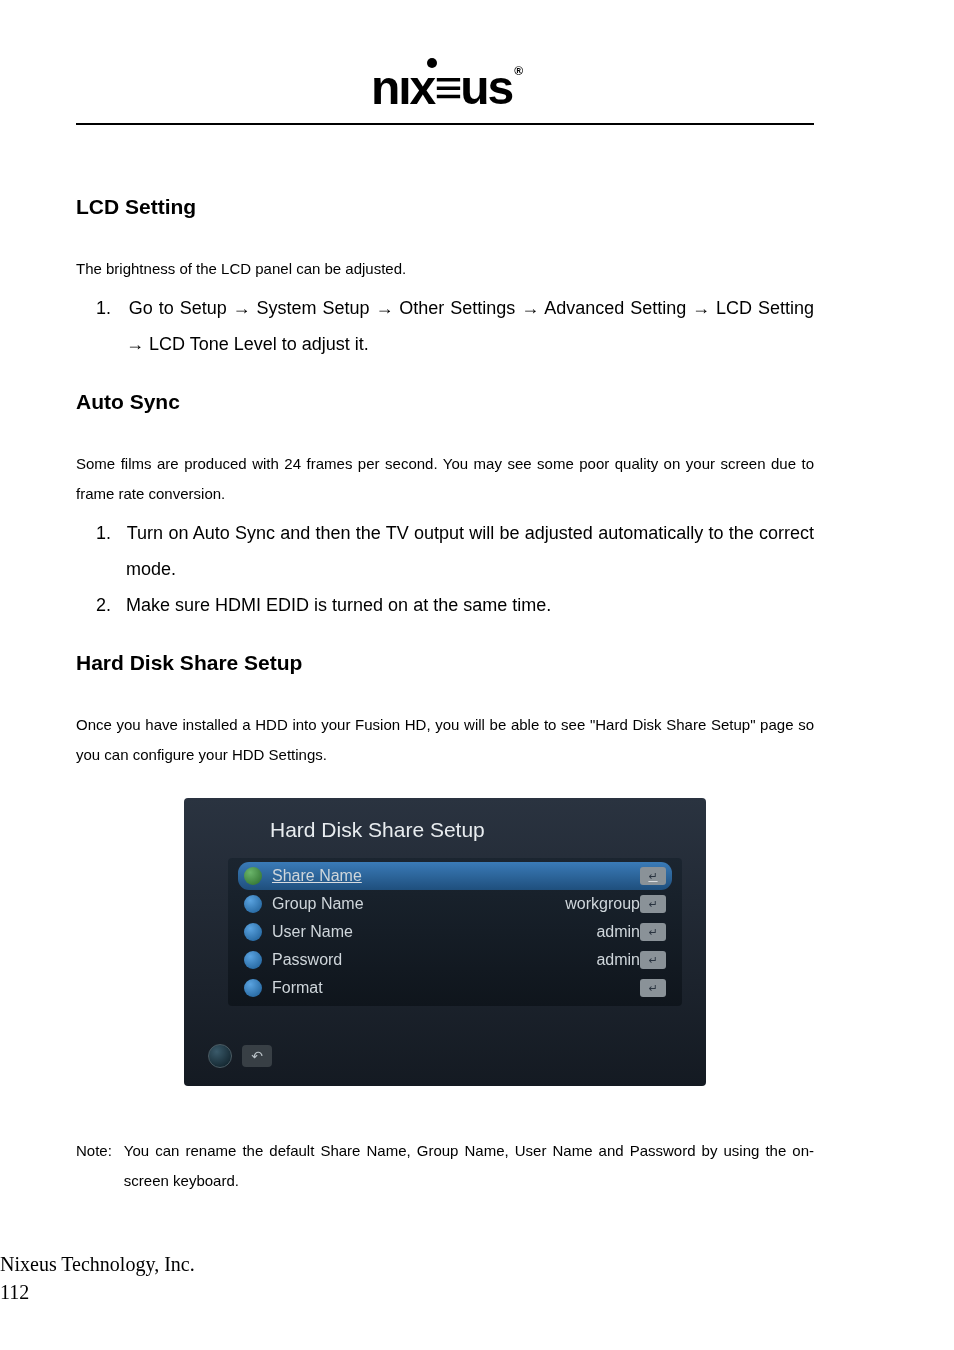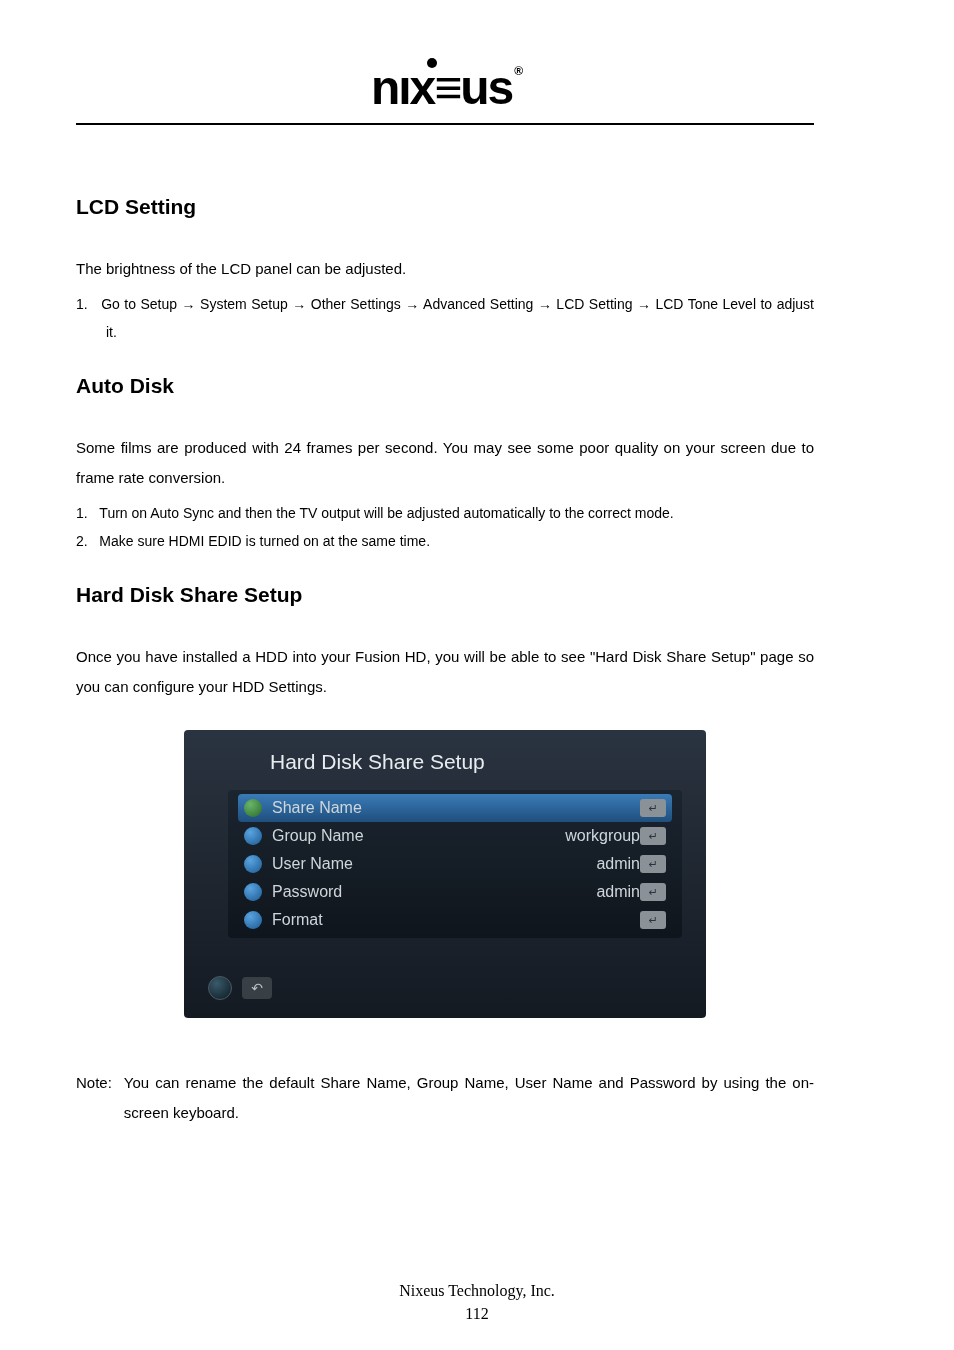--- a/index.html
+++ b/index.html
@@ -58,23 +58,24 @@
       margin-bottom: 35px;
     }
     p {
       font-size: 15px;
       line-height: 2;
       margin-bottom: 6px;
       text-align: justify;
     }
     ol {
       list-style: none;
-      font-size: 14px;
+      font-size: 18px;
       line-height: 2;
       margin-bottom: 28px;
+      margin-left: 20px;
     }
     ol li {
       padding-left: 30px;
       text-indent: -30px;
       text-align: justify;
     }
     .section-gap {
       margin-bottom: 28px;
     }
     .screenshot {
@@ -98,21 +99,22 @@
       margin-left: 20px;
     }
     .ss-row {
       display: flex;
       align-items: center;
       padding: 5px 6px;
       font-size: 16px;
     }
     .ss-row.selected {
       background: linear-gradient(180deg, #3a7bb8 0%, #1f4f7d 100%);
-      border-radius: 4px;
+      border-radius: 11px;
+      text-decoration: underline;
     }
     .ss-row.selected .ss-label {
       color: #cfd6db;
     }
     .ss-bullet {
       width: 18px;
       height: 18px;
       border-radius: 50%;
       background: radial-gradient(circle at 35% 30%, #5aa3e0, #1a5a92);
       margin-right: 10px;
@@ -172,26 +174,26 @@
     }
     .note-label {
       flex-shrink: 0;
     }
     .note-body {
       text-align: justify;
       flex: 1;
     }
     .footer {
       position: absolute;
-      bottom: 25px;
+      bottom: 44px;
       left: 0;
       right: 0;
-      text-align: center;
+      text-align: left;
       font-family: 'Times New Roman', serif;
-      font-size: 16px;
+      font-size: 20px;
       line-height: 1.4;
     }
   </style>
 </head>
 <body>
 
 <div class="page">
   <div class="logo-wrap">
     <span class="logo">
       <span class="dot"></span>
@@ -199,21 +201,21 @@
     </span>
   </div>
   <hr class="hr">
 
   <h2>LCD Setting</h2>
   <p>The brightness of the LCD panel can be adjusted.</p>
   <ol class="section-gap">
     <li><span>1.</span>&nbsp;&nbsp;&nbsp;<span>Go to Setup → System Setup → Other Settings → Advanced Setting → LCD Setting → LCD Tone Level to adjust it.</span></li>
   </ol>
 
-  <h2>Auto Disk</h2>
+  <h2>Auto Sync</h2>
   <p>Some films are produced with 24 frames per second. You may see some poor quality on your screen due to frame rate conversion.</p>
   <ol class="section-gap">
     <li><span>1.</span>&nbsp;&nbsp;&nbsp;<span>Turn on Auto Sync and then the TV output will be adjusted automatically to the correct mode.</span></li>
     <li><span>2.</span>&nbsp;&nbsp;&nbsp;<span>Make sure HDMI EDID is turned on at the same time.</span></li>
   </ol>
 
   <h2>Hard Disk Share Setup</h2>
   <p class="section-gap">Once you have installed a HDD into your Fusion HD, you will be able to see "Hard Disk Share Setup" page so you can configure your HDD Settings.</p>
 
   <div class="screenshot">

